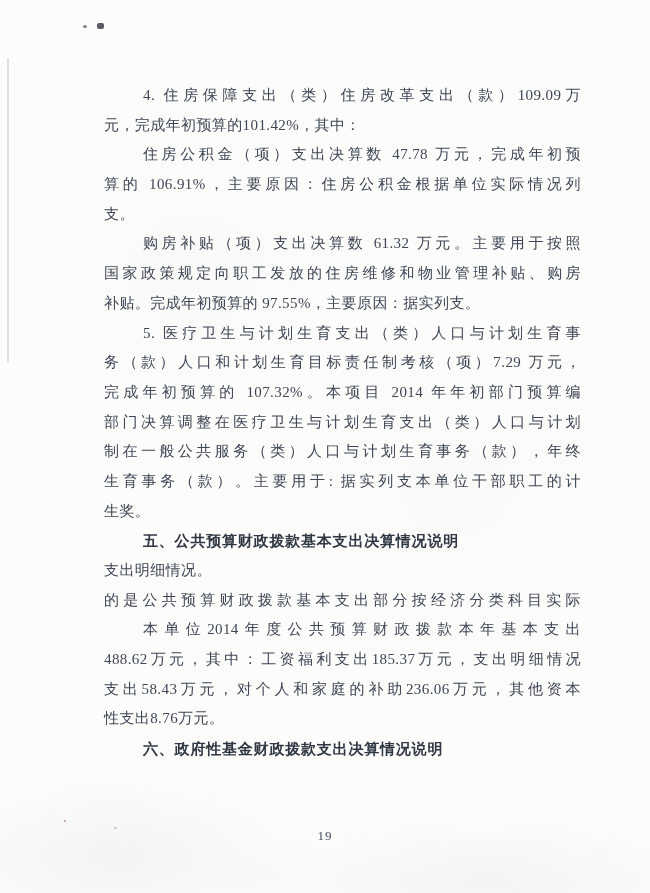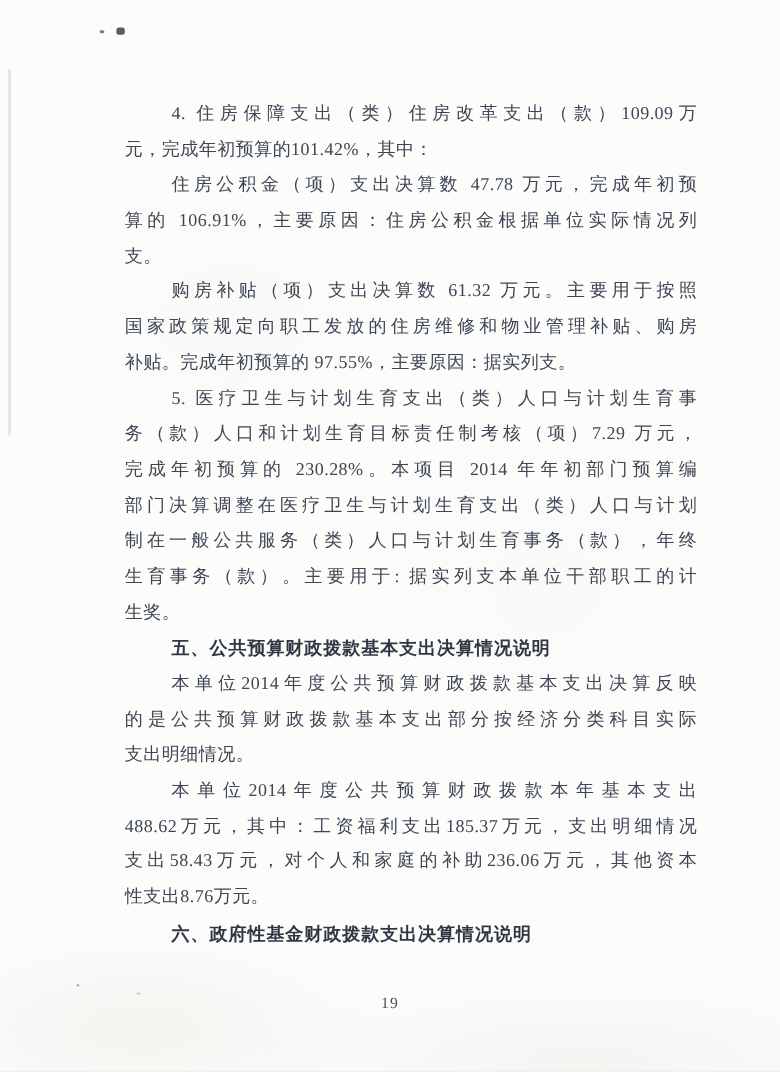--- a/index.html
+++ b/index.html
@@ -91,29 +91,28 @@
     <div class="line indent">4. 住房保障支出（类）住房改革支出（款）109.09万</div>
     <div class="line short">元，完成年初预算的101.42%，其中：</div>
     <div class="line indent">住房公积金（项）支出决算数 47.78 万元，完成年初预</div>
     <div class="line">算的 106.91%，主要原因：住房公积金根据单位实际情况列</div>
     <div class="line short">支。</div>
     <div class="line indent">购房补贴（项）支出决算数 61.32 万元。主要用于按照</div>
     <div class="line">国家政策规定向职工发放的住房维修和物业管理补贴、购房</div>
     <div class="line short">补贴。完成年初预算的 97.55%，主要原因：据实列支。</div>
     <div class="line indent">5. 医疗卫生与计划生育支出（类）人口与计划生育事</div>
     <div class="line">务（款）人口和计划生育目标责任制考核（项）7.29 万元，</div>
-    <div class="line">完成年初预算的 230.28%。本项目 2014 年年初部门预算编</div>
+    <div class="line">完成年初预算的 107.32%。本项目 2014 年年初部门预算编</div>
     <div class="line">部门决算调整在医疗卫生与计划生育支出（类）人口与计划</div>
     <div class="line">制在一般公共服务（类）人口与计划生育事务（款），年终</div>
     <div class="line">生育事务（款）。主要用于: 据实列支本单位干部职工的计</div>
     <div class="line short">生奖。</div>
     <div class="line indent bold short">五、公共预算财政拨款基本支出决算情况说明</div>
-    <div class="line indent">本单位2014年度公共预算财政拨款基本支出决算反映</div>
+    <div class="line short">支出明细情况。</div>
     <div class="line">的是公共预算财政拨款基本支出部分按经济分类科目实际</div>
-    <div class="line short">支出明细情况。</div>
     <div class="line indent">本单位2014年度公共预算财政拨款本年基本支出</div>
     <div class="line">488.62万元，其中：工资福利支出185.37万元，支出明细情况</div>
     <div class="line">支出58.43万元，对个人和家庭的补助236.06万元，其他资本</div>
     <div class="line short">性支出8.76万元。</div>
     <div class="line indent bold short">六、政府性基金财政拨款支出决算情况说明</div>
   </div>
 
   <div class="pageno">19</div>
 </div>
 

